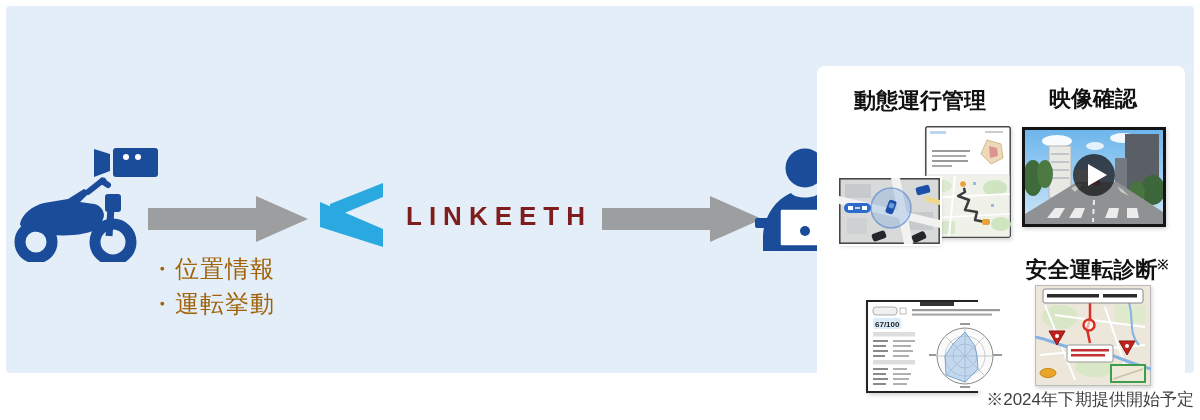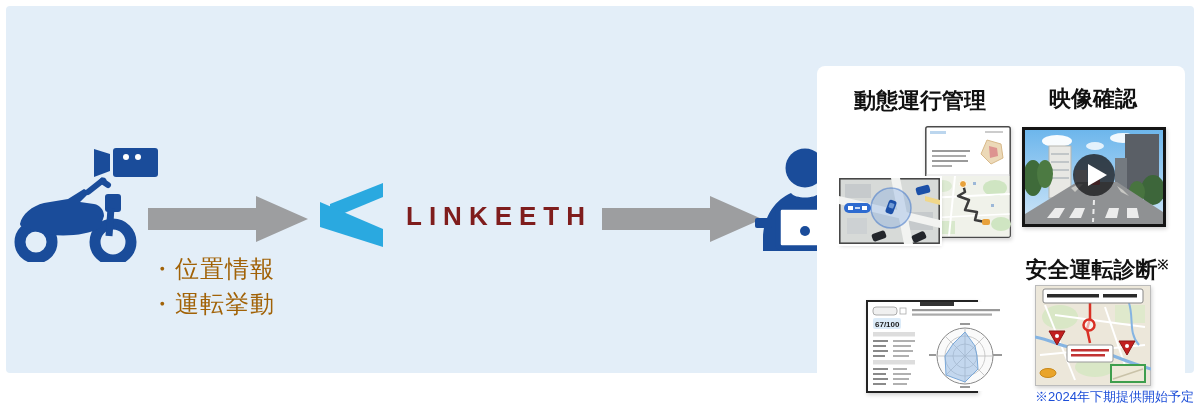--- a/index.html
+++ b/index.html
@@ -19,21 +19,21 @@
            background:#ffffff; border-radius:8px;margin-top:48px; }
   .feature-label { position:absolute; font-size:22px; font-weight:700; color:#111;
                    text-align:center; white-space:nowrap; }
   .feature-label sup { font-size:13px; font-weight:700; }
 
   .shot { position:absolute; background:#fff; box-shadow:1px 2px 4px rgba(0,0,0,0.18); }
   .dashcam-frame { border:3px solid #141414; }
   .diag-frame { border:2px solid #232323; }
   .frontmap { outline:2px solid #ffffff; }
 
-  .footnote { position:absolute; right:6px; top:388px; font-size:13px; color:#1d4ed8; }
+  .footnote { position:absolute; right:6px; top:388px; font-size:17px; color:#404040; }
 </style>
 </head>
 <body>
 
 <div class="stage">
 
   <div class="bg-blue"></div>
 
   <svg class="abs" style="left:10px; top:142px;" width="150" height="120" viewBox="0 0 150 120">
     <g>

